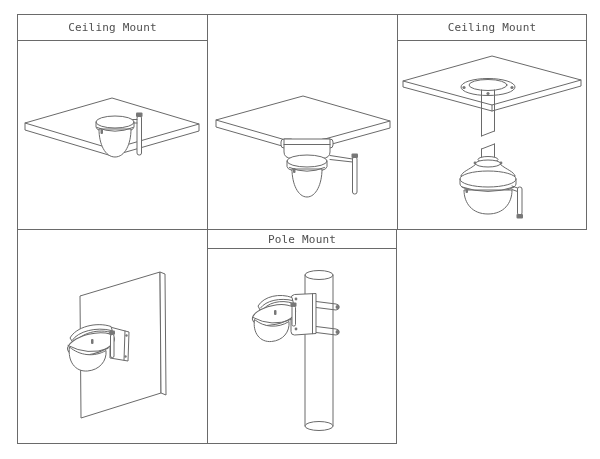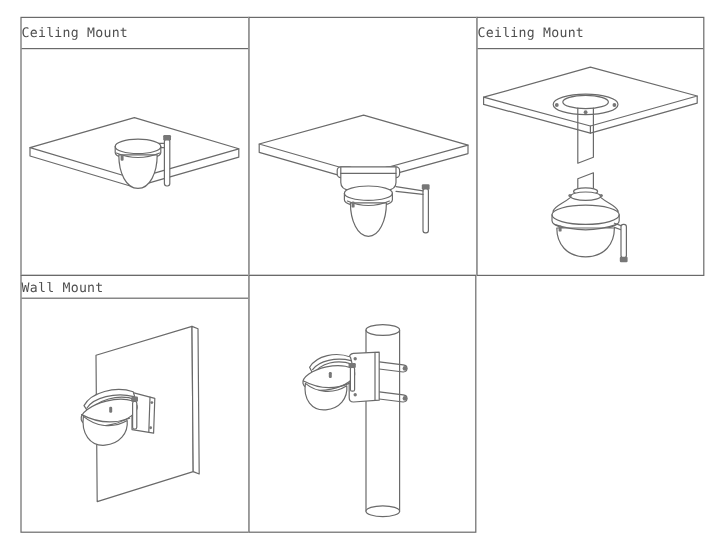--- a/index.html
+++ b/index.html
@@ -9,21 +9,21 @@
   }
   *{box-sizing:border-box;}
   html,body{margin:0;padding:0;background:var(--bg);}
   .stage{
     position:relative;width:600px;height:459px;background:var(--bg);
     font-family:"DejaVu Sans Mono","Liberation Mono",monospace;
   }
   .cell{position:absolute;border:1px solid var(--line);background:var(--bg);}
   .hdr{
     width:100%;border-bottom:1px solid var(--line);
-    display:flex;align-items:center;
+    display:flex;align-items:center;justify-content:center;
     color:var(--text);font-size:11px;letter-spacing:0.2px;white-space:nowrap;
   }
   .hdr.r1{height:26px;}
   .hdr.r2{height:19px;}
   .bodyarea{position:absolute;left:0;right:0;bottom:0;overflow:hidden;}
   .bodyarea.r1{top:26px;}
   .bodyarea.r2{top:19px;}
   svg{display:block;}
   .ln{fill:none;stroke:var(--line);stroke-width:1;stroke-linejoin:round;stroke-linecap:round;}
   .wh{fill:#ffffff;stroke:var(--line);stroke-width:1;stroke-linejoin:round;}
@@ -133,23 +133,20 @@
         <g>
           <path class="ln" d="M114,145 L119.5,147 M114,148.5 L119.5,150.5"></path>
           <rect class="wh" x="119.5" y="146" width="4.5" height="28" rx="2"></rect>
           <rect class="dk" x="118.5" y="173" width="6.5" height="4.5" rx="1"></rect>
         </g>
       </svg>
     </div>
   </div>
 
   <div class="cell" style="left:17px;top:229px;width:191px;height:215px">
-    <div class="hdr r2">
-      <span>Wall Mount</span>
-    </div>
     <div class="bodyarea r2">
       <svg width="100%" height="100%" viewBox="0 0 189 194" preserveAspectRatio="none">
         <g>
           <path class="wh" d="M62,47 L142,23 L143,144 L63,169 Z"></path>
           <path class="wh" d="M142,23 L147,25 L148,146 L143,144 Z"></path>
         </g>
         <g>
           <path class="wh" d="M92,78 L111,83 L110,112 L92,109 Z"></path>
           <path class="ln" d="M107,82 L106,111"></path>
           <circle class="dk" cx="108.5" cy="86.5" r="1.2"></circle>
@@ -165,20 +162,23 @@
         </g>
         <g>
           <rect class="wh" x="92.5" y="85.5" width="3.5" height="23" rx="1.5"></rect>
           <rect class="dk" x="91.5" y="81.5" width="5.5" height="4.2" rx="1"></rect>
         </g>
       </svg>
     </div>
   </div>
 
   <div class="cell" style="left:207px;top:229px;width:190px;height:215px">
+    <div class="hdr r2">
+      <span>Pole Mount</span>
+    </div>
     <div class="bodyarea r2">
       <svg width="100%" height="100%" viewBox="0 0 188 194" preserveAspectRatio="none">
         <g>
           <ellipse class="wh" cx="111" cy="26" rx="14" ry="4.5"></ellipse>
           <path class="ln" d="M97,26 L97,177 M125,26 L125,177"></path>
           <ellipse class="wh" cx="111" cy="177" rx="14" ry="4.5"></ellipse>
         </g>
         <g>
           <path class="ln" d="M108,52.5 L128,55 Q131.5,55.5 131,58 Q131.5,60.5 128,61 L108,58.5"></path>
           <circle class="dk" cx="129.5" cy="58" r="2"></circle>

